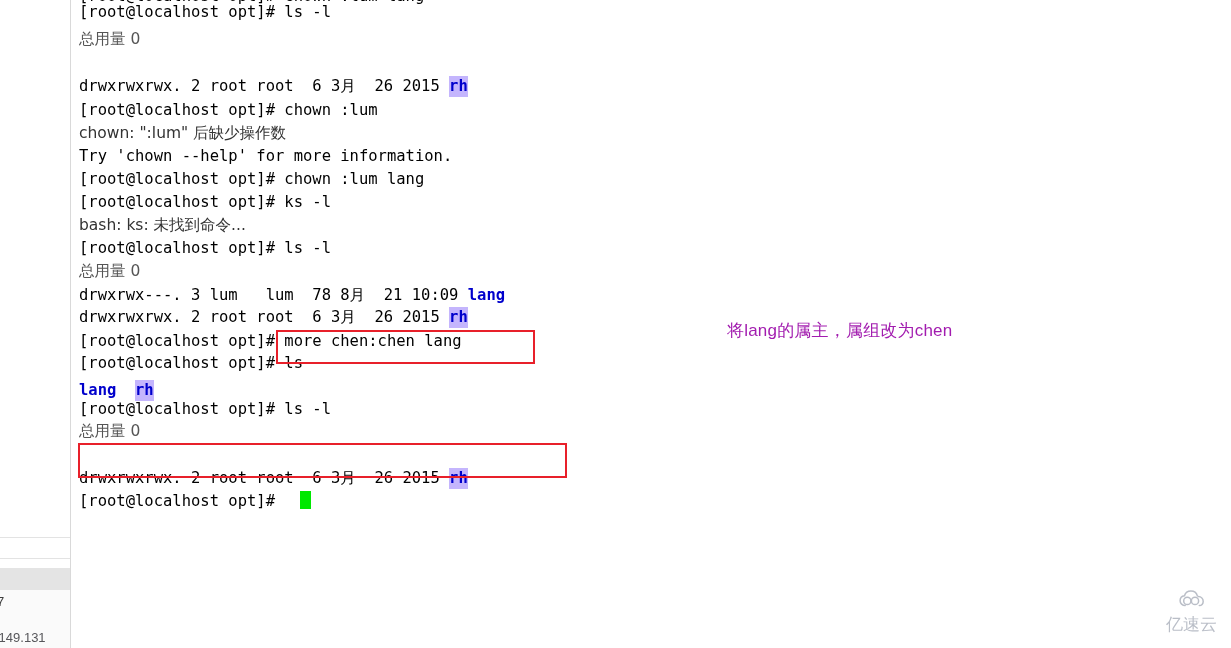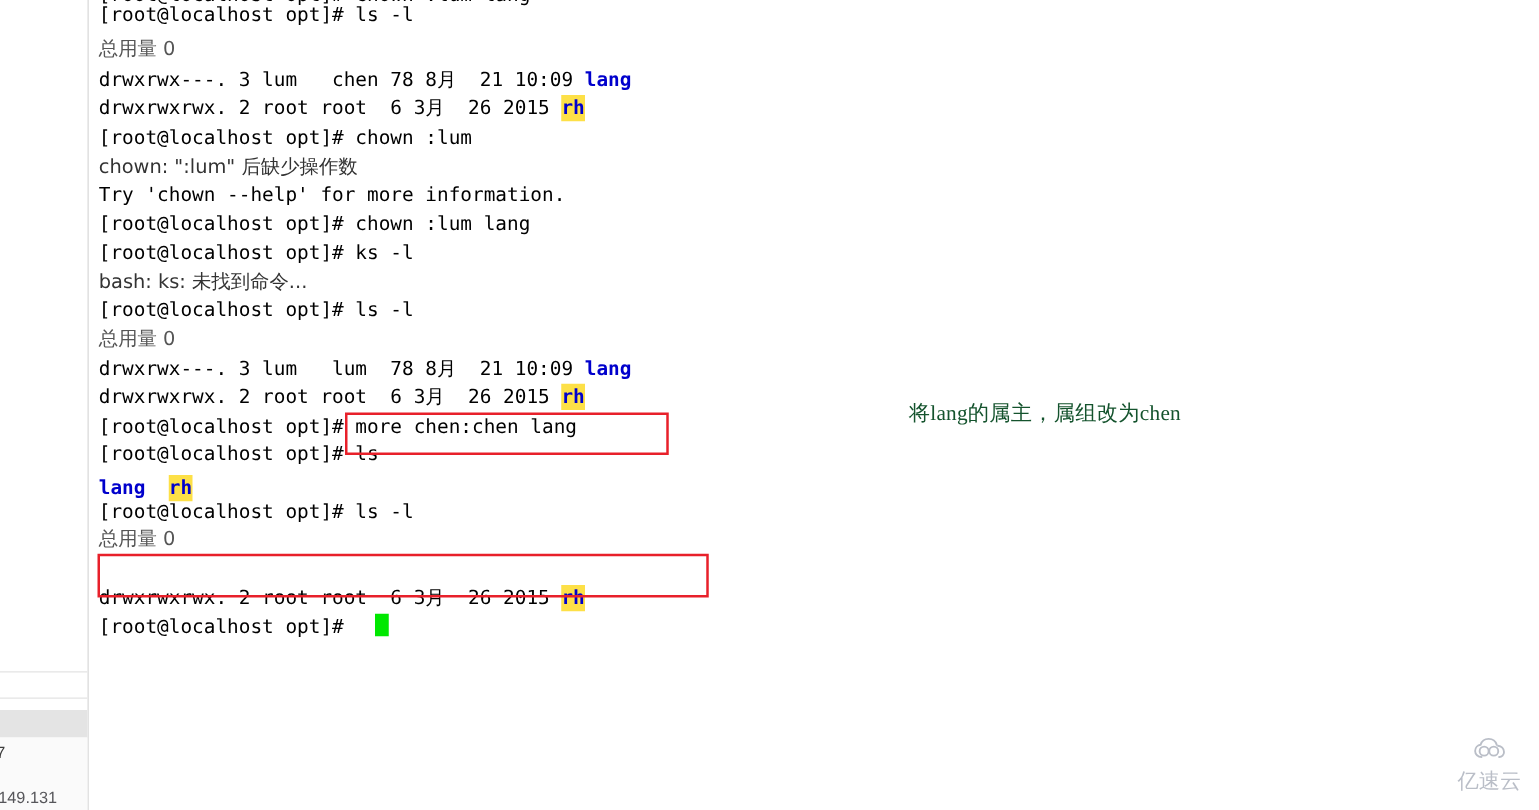--- a/index.html
+++ b/index.html
@@ -87,21 +87,21 @@
     white-space: pre;
     letter-spacing: 0px;
   }
   .term-line .blue {
     color: #0000cc;
     font-weight: bold;
   }
   .term-line .greenbg {
     color: #0000cc;
     font-weight: bold;
-    background: #fde047;
+    background: #c4b5fd;
     padding: 1px 0 2px 0;
   }
   .term-line .cjk {
     font-family: "DejaVu Sans", sans-serif;
     color: #555555;
   }
   .term-line .cjk-dark {
     font-family: "DejaVu Sans", sans-serif;
     color: #333333;
   }
@@ -114,23 +114,23 @@
 
   
   .red-box {
     position: absolute;
     border: 2px solid #e8202a;
     box-sizing: border-box;
     background: transparent;
   }
   #annotation-text {
     position: absolute;
-    font-family: Liberation Serif, serif;
+    font-family: Liberation Sans, sans-serif;
     font-size: 17px;
-    color: #14532d;
+    color: #a21caf;
     white-space: nowrap;
     letter-spacing: 0.2px;
   }
 
   
   #watermark {
     position: absolute;
     right: 14px;
     bottom: 12px;
     display: flex;
@@ -161,21 +161,20 @@
   </div>
 </div>
 
 <div id="terminal">
 
   <div class="term-line" style="top:-14px;">[root@localhost opt]# chown :lum lang</div>
 
   <div class="term-line" style="top:2px;">[root@localhost opt]# ls -l</div>
   <div class="term-line" style="top:29px;"><span class="cjk">总用量 0</span></div>
 
-  <div class="term-line" style="top:54px;"><span>drwxrwx---. 3 lum   chen 78 8月  21 10:09 </span><span class="blue">lang</span></div>
   <div class="term-line" style="top:76px;"><span>drwxrwxrwx. 2 root root  6 3月  26 2015 </span><span class="greenbg">rh</span></div>
 
   <div class="term-line" style="top:100px;">[root@localhost opt]# chown :lum</div>
   <div class="term-line" style="top:123px;"><span class="cjk-dark">chown: ":lum" 后缺少操作数</span></div>
   <div class="term-line" style="top:146px;">Try 'chown --help' for more information.</div>
   <div class="term-line" style="top:169px;">[root@localhost opt]# chown :lum lang</div>
   <div class="term-line" style="top:192px;">[root@localhost opt]# ks -l</div>
   <div class="term-line" style="top:215px;"><span class="cjk-dark">bash: ks: 未找到命令...</span></div>
   <div class="term-line" style="top:238px;">[root@localhost opt]# ls -l</div>
   <div class="term-line" style="top:261px;"><span class="cjk">总用量 0</span></div>

